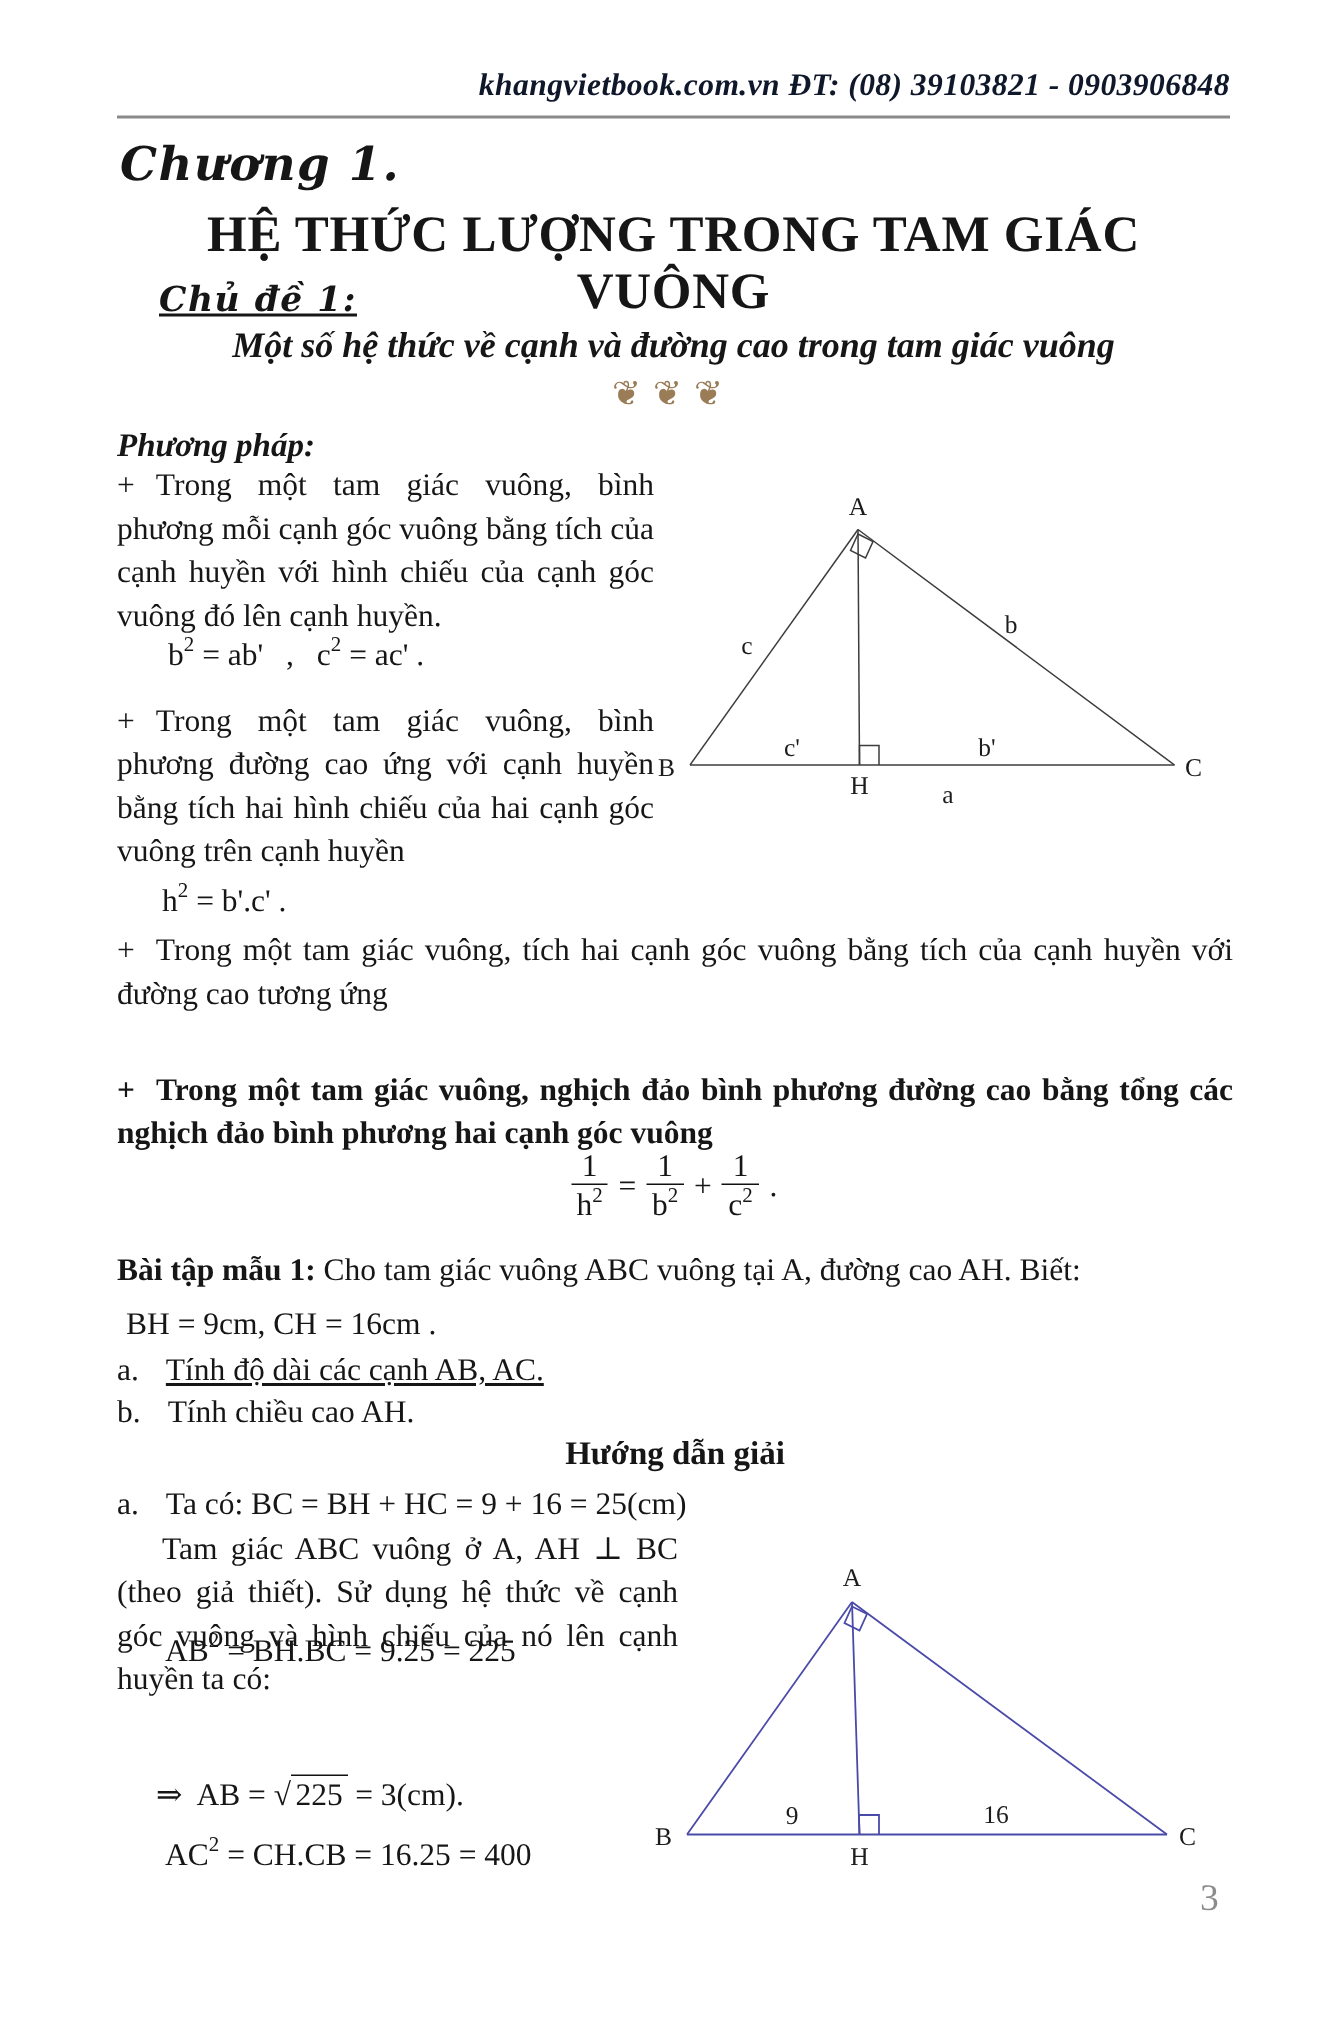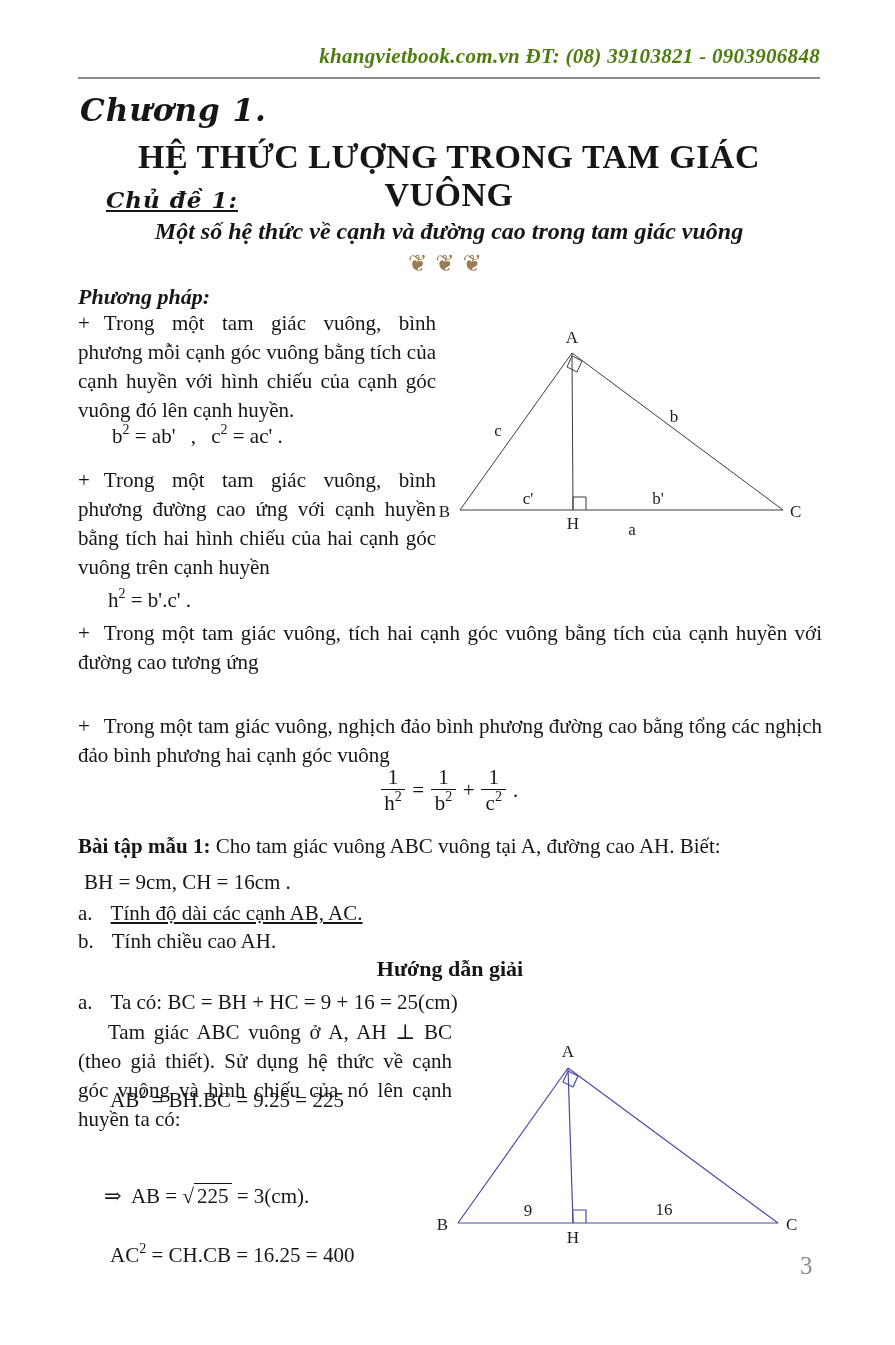--- a/index.html
+++ b/index.html
@@ -1,21 +1,21 @@
 <!DOCTYPE html>
 <html><head>
 <meta charset="utf-8">
 <style>
   html,body{margin:0;padding:0;background:#ffffff;}
   #page{position:relative;width:895px;height:1345px;background:#fff;overflow:hidden;
         font-family:"Liberation Serif","DejaVu Serif",serif;color:#161616;}
   .abs{position:absolute;}
   
   #hdr{top:44px;left:78px;width:742px;text-align:right;font-size:21px;font-style:italic;
-       font-weight:600;color:#4d7c0f;letter-spacing:.3px;}
+       font-weight:600;color:#0f172a;letter-spacing:.3px;}
   #hdr-rule{top:77px;left:78px;width:742px;border-top:2px solid #8a8a8a;height:0;}
   
   #chapter-label{top:92px;left:80px;font-family:"DejaVu Serif","Liberation Serif",serif;
        font-size:31px;font-weight:bold;font-style:italic;letter-spacing:1px;}
   #chapter-title{top:138px;left:78px;width:742px;text-align:center;font-size:34px;
        font-weight:bold;letter-spacing:.5px;}
   #topic-label{top:186px;left:106px;font-family:"DejaVu Serif","Liberation Serif",serif;
        font-size:23px;font-style:italic;font-weight:600;text-decoration:underline;letter-spacing:1px;}
   #subtitle{top:218px;left:78px;width:742px;text-align:center;font-size:24px;
        font-weight:bold;font-style:italic;}
@@ -26,33 +26,33 @@
   .body-txt{font-size:21px;line-height:29px;}
   .just{text-align:justify;}
   .marker{display:inline-block;margin-right:14px;}
   .marker-sm{display:inline-block;margin-right:18px;}
   #bullet1{top:309px;left:78px;width:358px;}
   #f1{top:424px;left:112px;}
   #bullet2{top:466px;left:78px;width:358px;}
   #f2{top:588px;left:108px;}
   #bullet3{top:619px;left:78px;width:744px;}
   #f3{top:686px;left:78px;width:744px;text-align:center;}
-  #bullet4{top:712px;left:78px;width:744px;}
+  #bullet4{top:712px;left:78px;width:744px;font-weight:bold;}
   #f4{top:766px;left:78px;width:744px;text-align:center;}
   #example-line{top:832px;left:78px;width:744px;}
   #given-line{top:868px;left:84px;}
   #qa{top:899px;left:78px;text-decoration:underline;}
   #qb{top:927px;left:78px;}
   #solution-heading{top:956px;left:78px;width:744px;text-align:center;
        font-size:22px;font-weight:bold;}
   #sol-a{top:988px;left:78px;}
   #para{top:1018px;left:78px;width:374px;text-indent:30px;}
   #e1{top:1088px;left:110px;}
   #e2{top:1184px;left:104px;}
-  #e3{top:1224px;left:110px;margin-top:19px;}
+  #e3{top:1224px;left:110px;}
   #page-number{top:1252px;left:800px;font-size:25px;color:#8c8c8c;}
   
   .math{font-size:21px;}
   .math sup{font-size:14px;position:relative;top:-1px;line-height:0;}
   .frac{display:inline-block;vertical-align:middle;text-align:center;margin:0 3px;}
   .frac .num{display:block;padding:0 7px 1px;border-bottom:1.4px solid #111;line-height:1.05;}
   .frac .den{display:block;line-height:1.05;padding-top:2px;}
   .op{display:inline-block;margin:0 4px;vertical-align:middle;}
   .rad{border-top:1.4px solid #111;padding:0 3px;}
   svg text{font-family:"Liberation Serif","DejaVu Serif",serif;font-size:17px;fill:#1c1c1c;}

